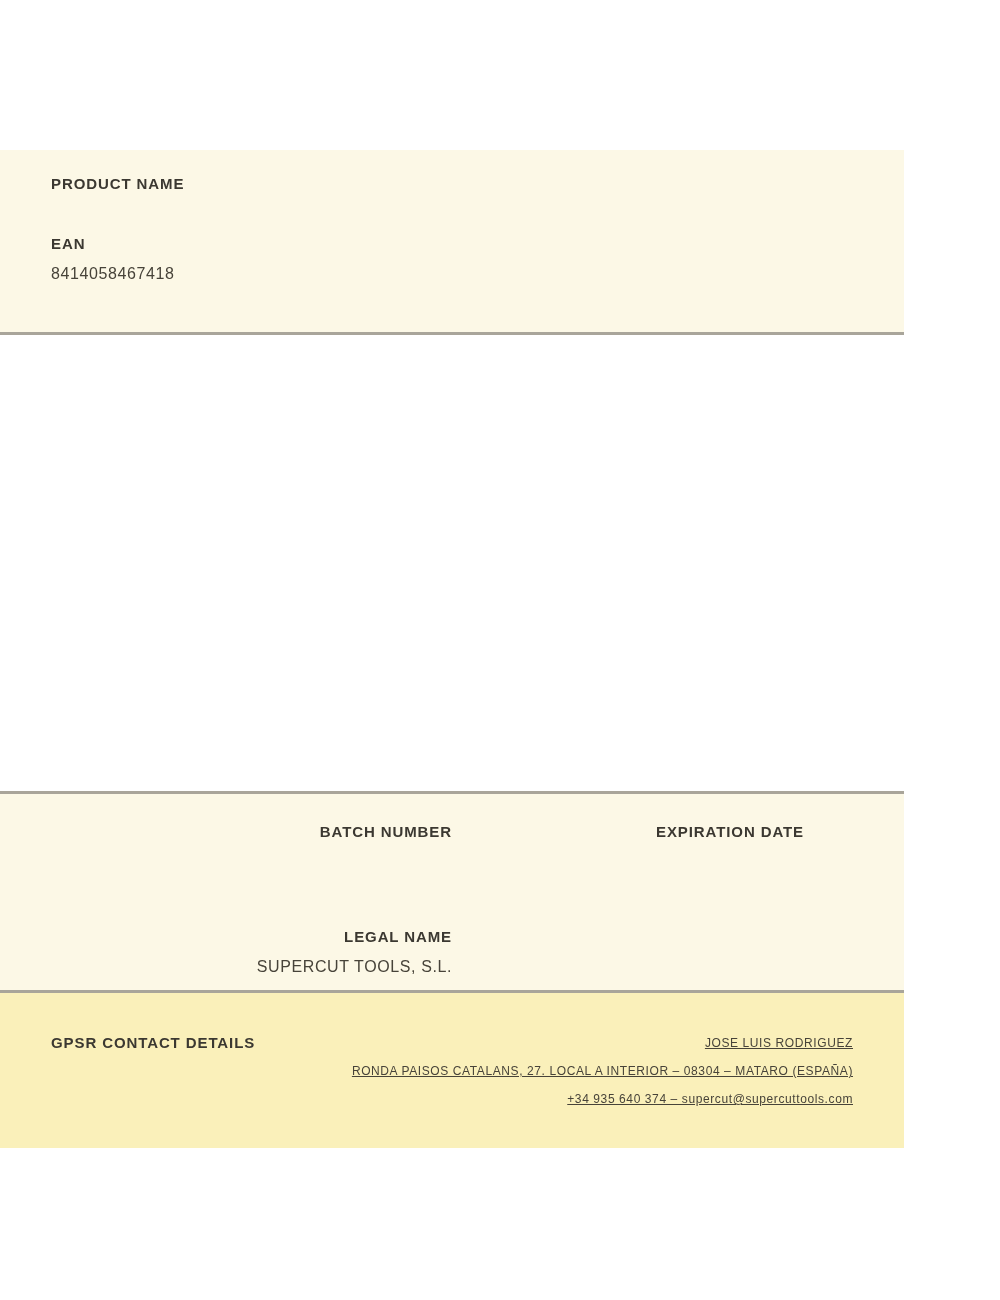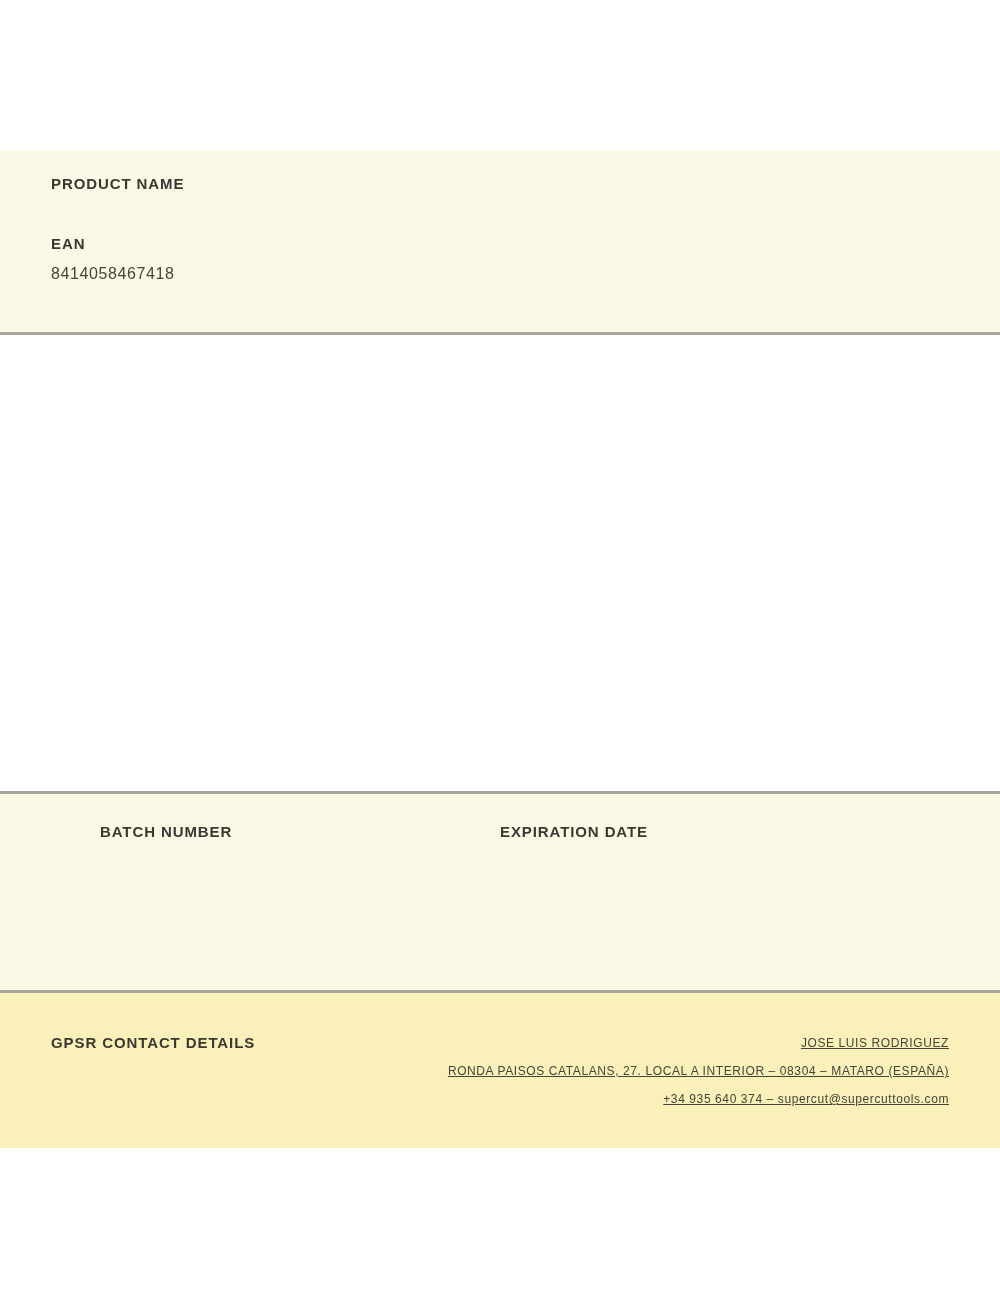--- a/index.html
+++ b/index.html
@@ -9,21 +9,21 @@
     --label-text:#3b3831;
     --value-text:#474339;
   }
   *{margin:0;padding:0;box-sizing:border-box;}
   html,body{background:#ffffff;}
   body{
     width:1000px;height:1300px;position:relative;
     font-family:"Liberation Sans","DejaVu Sans",sans-serif;
     color:var(--value-text);
   }
-  .band{position:absolute;left:0;width:1000px;}
+  .band{position:absolute;left:0;width:904px;}
   
   .product-section{
     top:150px;height:185px;
     background:var(--section-bg);
     border-bottom:3px solid var(--border);
     padding:26px 51px 0 51px;
   }
   .field-label{
     font-size:15px;font-weight:bold;letter-spacing:0.9px;
     color:var(--label-text);line-height:16px;
@@ -35,21 +35,21 @@
   .product-section .ean-label{margin-top:44px;}
   
   .details-section{
     top:791px;height:202px;
     background:var(--section-bg);
     border-top:3px solid var(--border);
     border-bottom:3px solid var(--border);
     padding:30px 100px 0 100px;
   }
   .details-row{display:flex;width:100%;}
-  .details-col{width:50%;text-align:left;}
+  .details-col{width:50%;text-align:right;}
   .details-row.second{margin-top:76px;}
   
   .contact-section{
     top:993px;height:155px;
     background:var(--contact-bg);
     padding:40px 51px 0 51px;
     display:flex;justify-content:space-between;align-items:flex-start;
   }
   .contact-label{
     font-size:15px;font-weight:bold;letter-spacing:0.9px;
@@ -75,20 +75,24 @@
     <div class="details-col">
       <div class="field-label">BATCH NUMBER</div>
       <div class="field-value"></div>
     </div>
     <div class="details-col">
       <div class="field-label">EXPIRATION DATE</div>
       <div class="field-value"></div>
     </div>
   </div>
   <div class="details-row second">
+    <div class="details-col">
+      <div class="field-label">LEGAL NAME</div>
+      <div class="field-value">SUPERCUT TOOLS, S.L.</div>
+    </div>
   </div>
 </section>
 
 <section class="band contact-section">
   <div class="contact-label">GPSR CONTACT DETAILS</div>
   <div class="contact-block">
     <span class="contact-line">JOSE LUIS RODRIGUEZ</span>
     <span class="contact-line">RONDA PAISOS CATALANS, 27. LOCAL A INTERIOR – 08304 – MATARO (ESPAÑA)</span>
     <span class="contact-line">+34 935 640 374 – supercut@supercuttools.com</span>
   </div>

